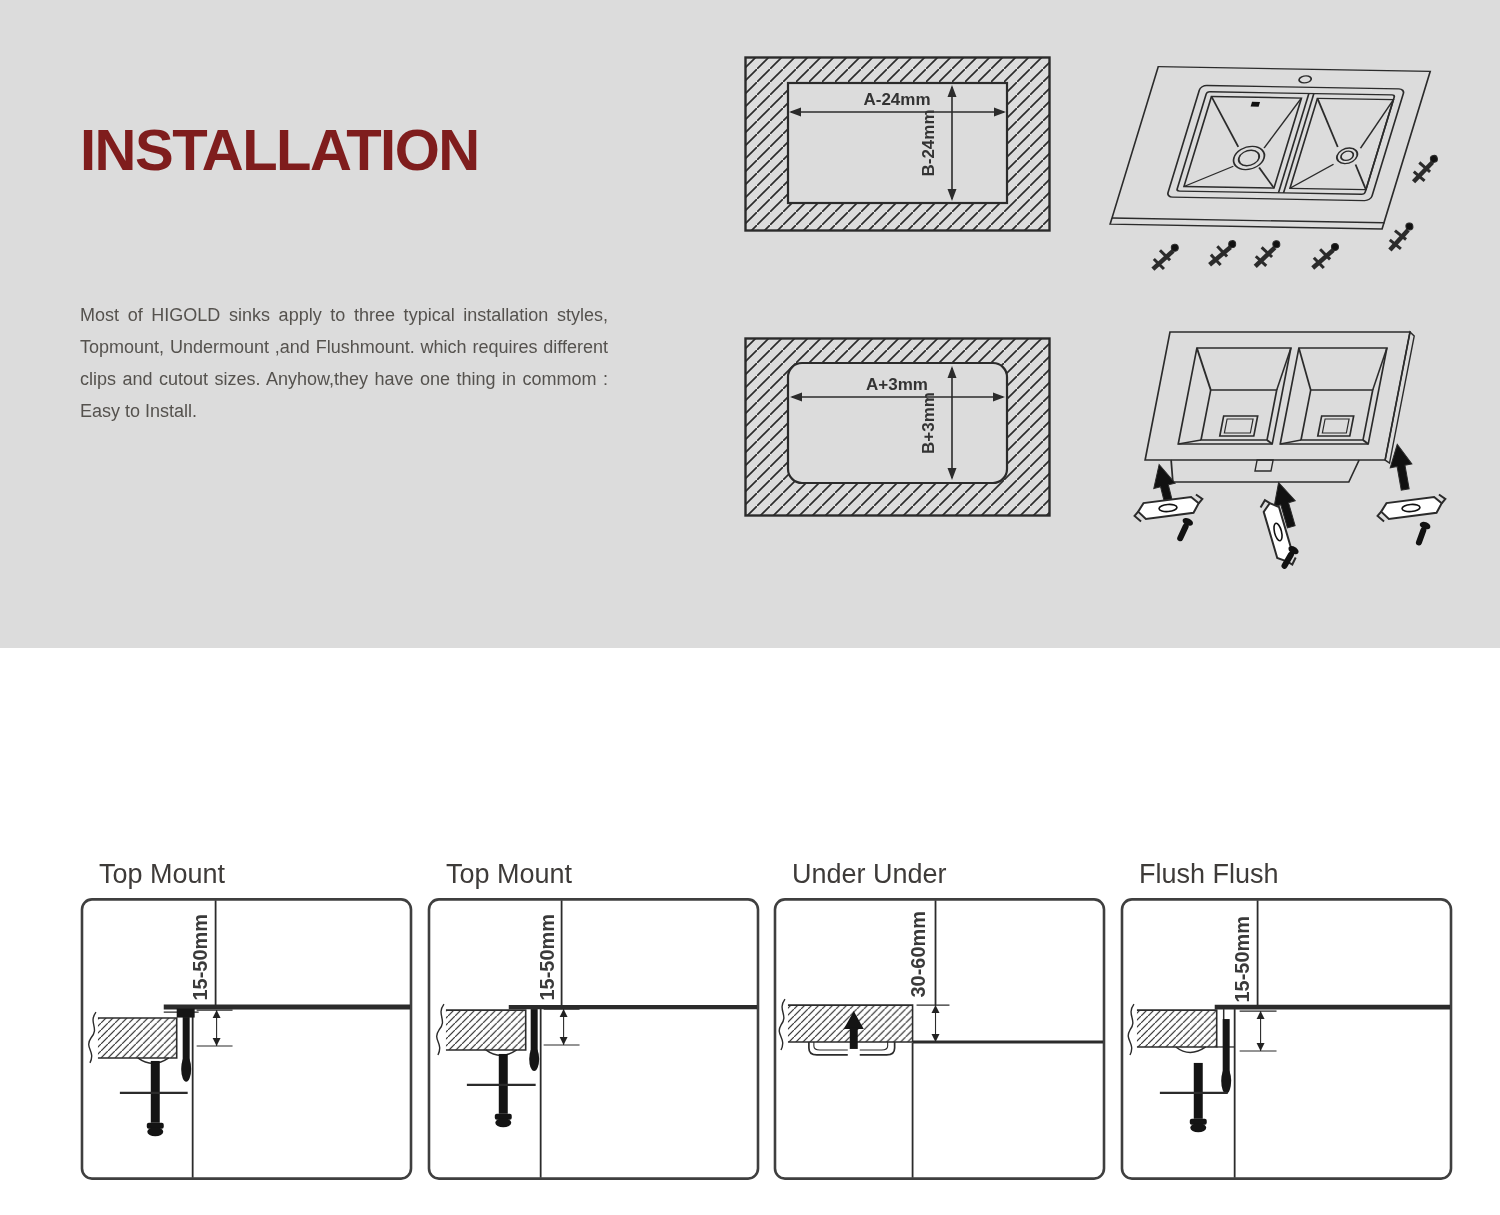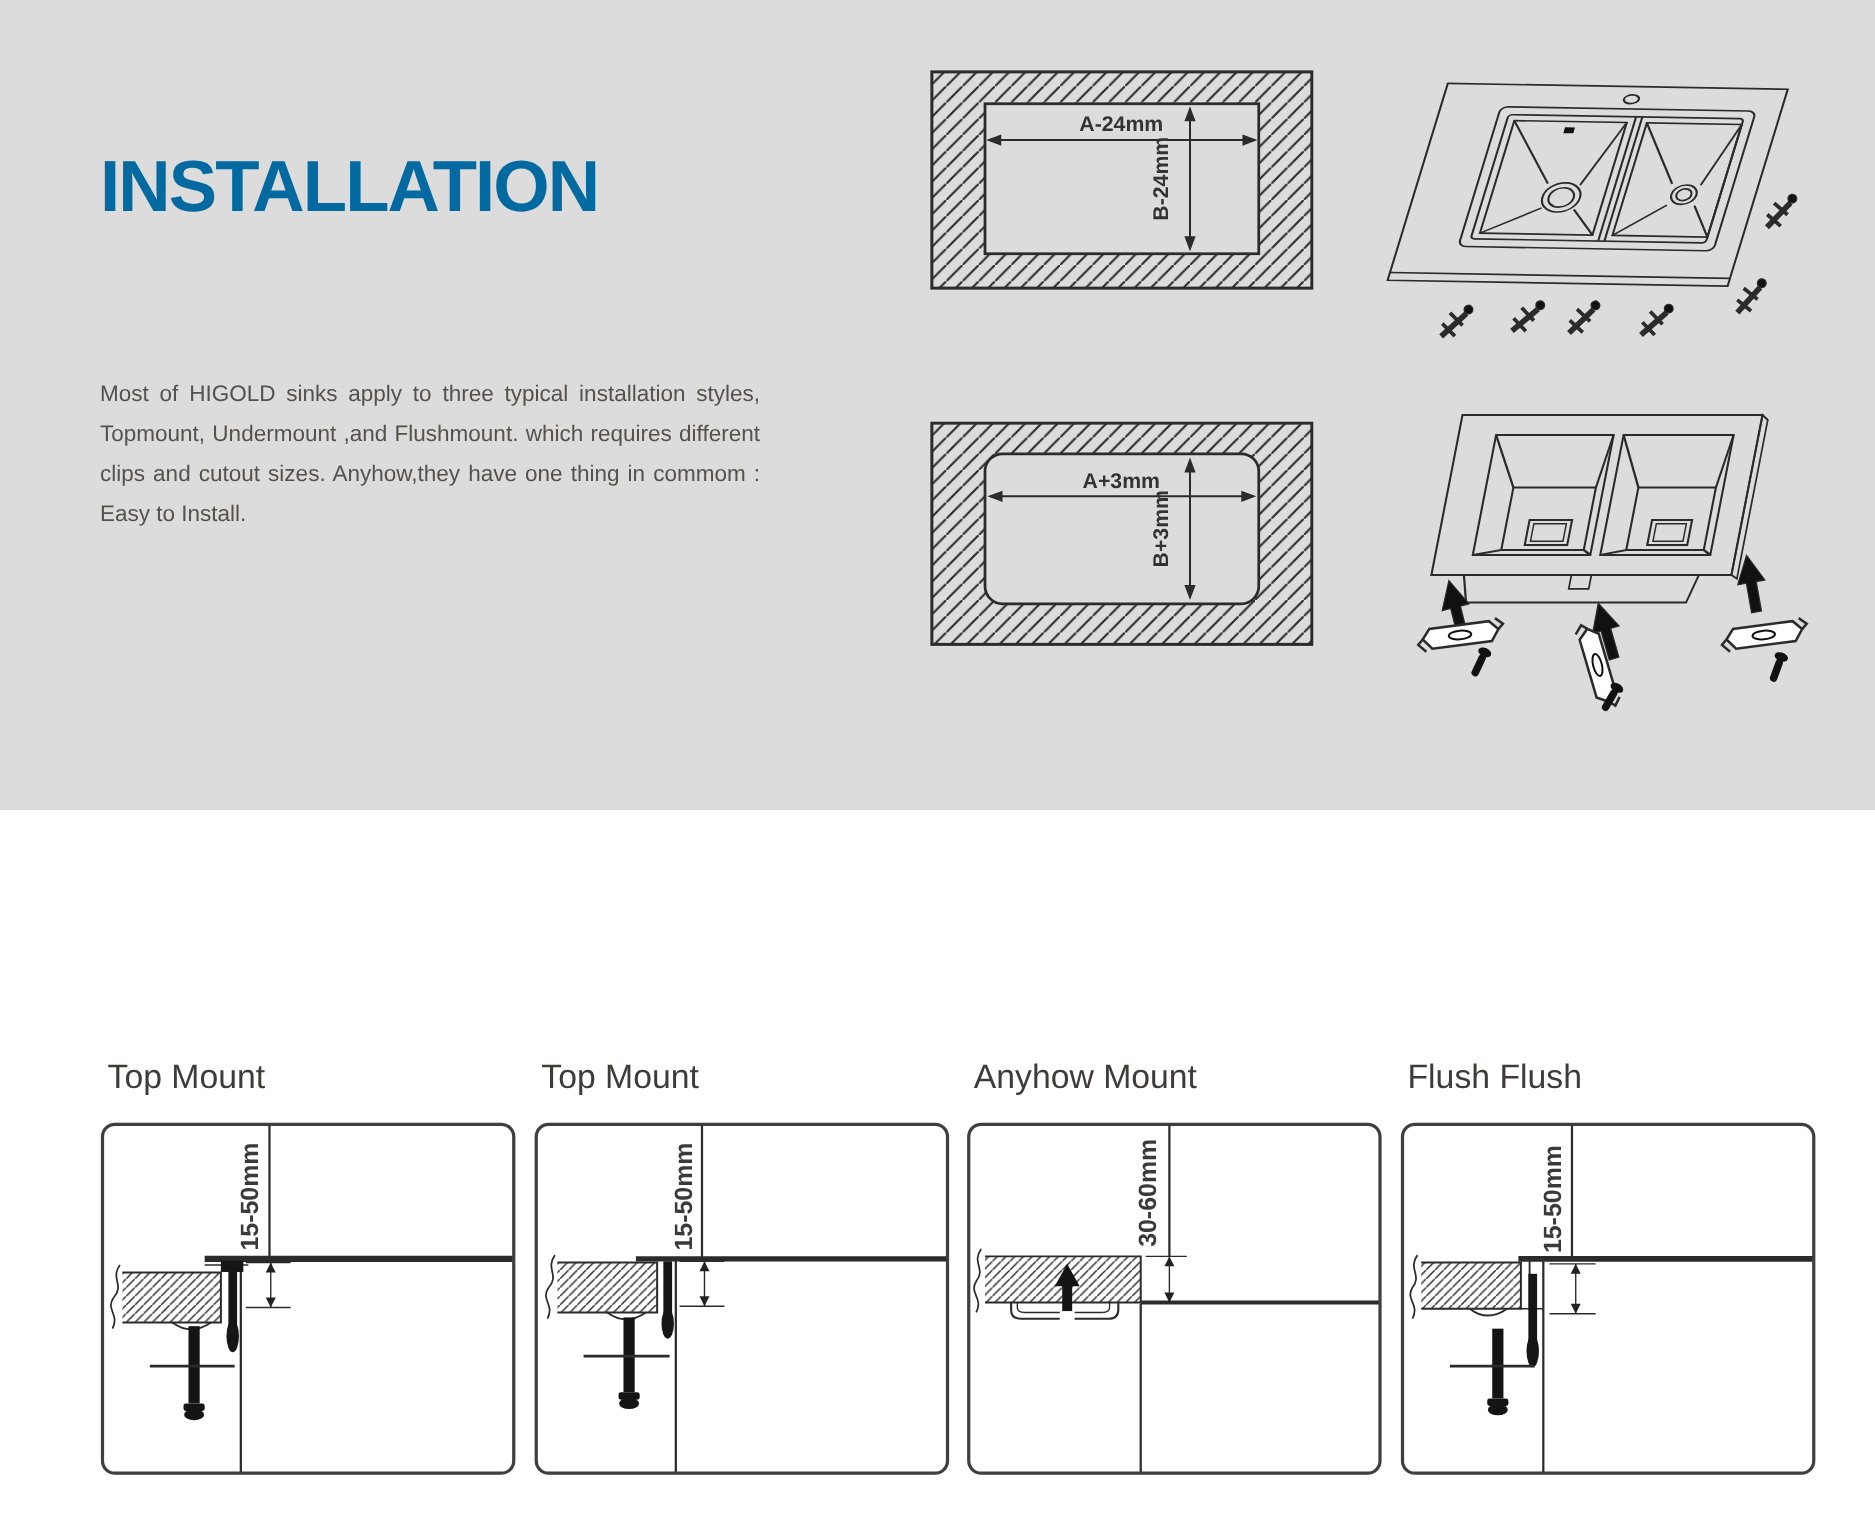--- a/index.html
+++ b/index.html
@@ -1,26 +1,26 @@
 <!DOCTYPE html>
 <html><head>
 <meta charset="utf-8">
 <style>
   html,body{margin:0;padding:0;background:#fff;}
   .canvas{position:relative;width:1500px;height:1215px;background:#ffffff;
           font-family:"Liberation Sans",sans-serif;overflow:hidden;}
   .top-bg{position:absolute;left:0;top:0;width:1500px;height:648px;background:#dcdcdc;}
   .h-main{position:absolute;left:80px;top:116px;margin:0;font-size:58px;font-weight:700;
-          letter-spacing:-1.5px;color:#0369a1;}
+          letter-spacing:-1.5px;color:#7f1d1d;}
   .h-method{position:absolute;left:80px;top:704px;margin:0;font-size:56px;font-weight:700;
           letter-spacing:-1.5px;color:#454240;}
   .desc{position:absolute;left:80px;top:299px;width:528px;margin:0;font-size:18px;
         line-height:32px;color:#55524e;text-align:justify;}
   .abs{position:absolute;}
-  .mlabel{position:absolute;top:842px;margin:4px;font-size:27px;font-weight:400;color:#3e3b39;}
+  .mlabel{position:absolute;top:842px;margin:17px;font-size:27px;font-weight:400;color:#3e3b39;}
   svg{display:block;}
   svg line, svg path, svg rect.o, svg circle, svg ellipse.o, svg polyline{stroke:#2b2b2b;}
   text.dimtxt{font-family:"Liberation Sans",sans-serif;font-size:17px;font-weight:700;fill:#333;}
   text.paneltxt{font-family:"Liberation Sans",sans-serif;font-size:20px;font-weight:600;fill:#3a3a3a;}
 </style>
 </head>
 <body>
 
 <div class="canvas">
   <div class="top-bg"></div>
@@ -154,21 +154,21 @@
     <use href="#pl2" transform="translate(178,214) rotate(76)"></use>
     <use href="#pl2" transform="translate(311,190) rotate(-5)"></use>
     <use href="#sc2" transform="translate(84,212) rotate(25)"></use>
     <use href="#sc2" transform="translate(189,240) rotate(30)"></use>
     <use href="#sc2" transform="translate(322,216) rotate(20)"></use>
   </svg>
 
 
   <p class="mlabel" style="left:82px">Top Mount</p>
   <p class="mlabel" style="left:429px">Top Mount</p>
-  <p class="mlabel" style="left:775px">Anyhow Mount</p>
+  <p class="mlabel" style="left:775px">Under Under</p>
   <p class="mlabel" style="left:1122px">Flush Flush</p>
 
   <svg class="abs" style="left:80px;top:897px" width="333" height="284" viewBox="0 0 334 284">
     <defs>
         <pattern id="hs1" width="7" height="7" patternUnits="userSpaceOnUse">
       <path d="M0,7 L7,0" stroke="#2b2b2b" stroke-width="1.2" fill="none"></path>
         </pattern>
       </defs>
     <rect x="2" y="2" width="330" height="280" rx="10" fill="#fff" stroke="#3f3f3f" stroke-width="2.6"></rect>
     <line x1="136" y1="3" x2="136" y2="110" stroke-width="1.8"></line>

